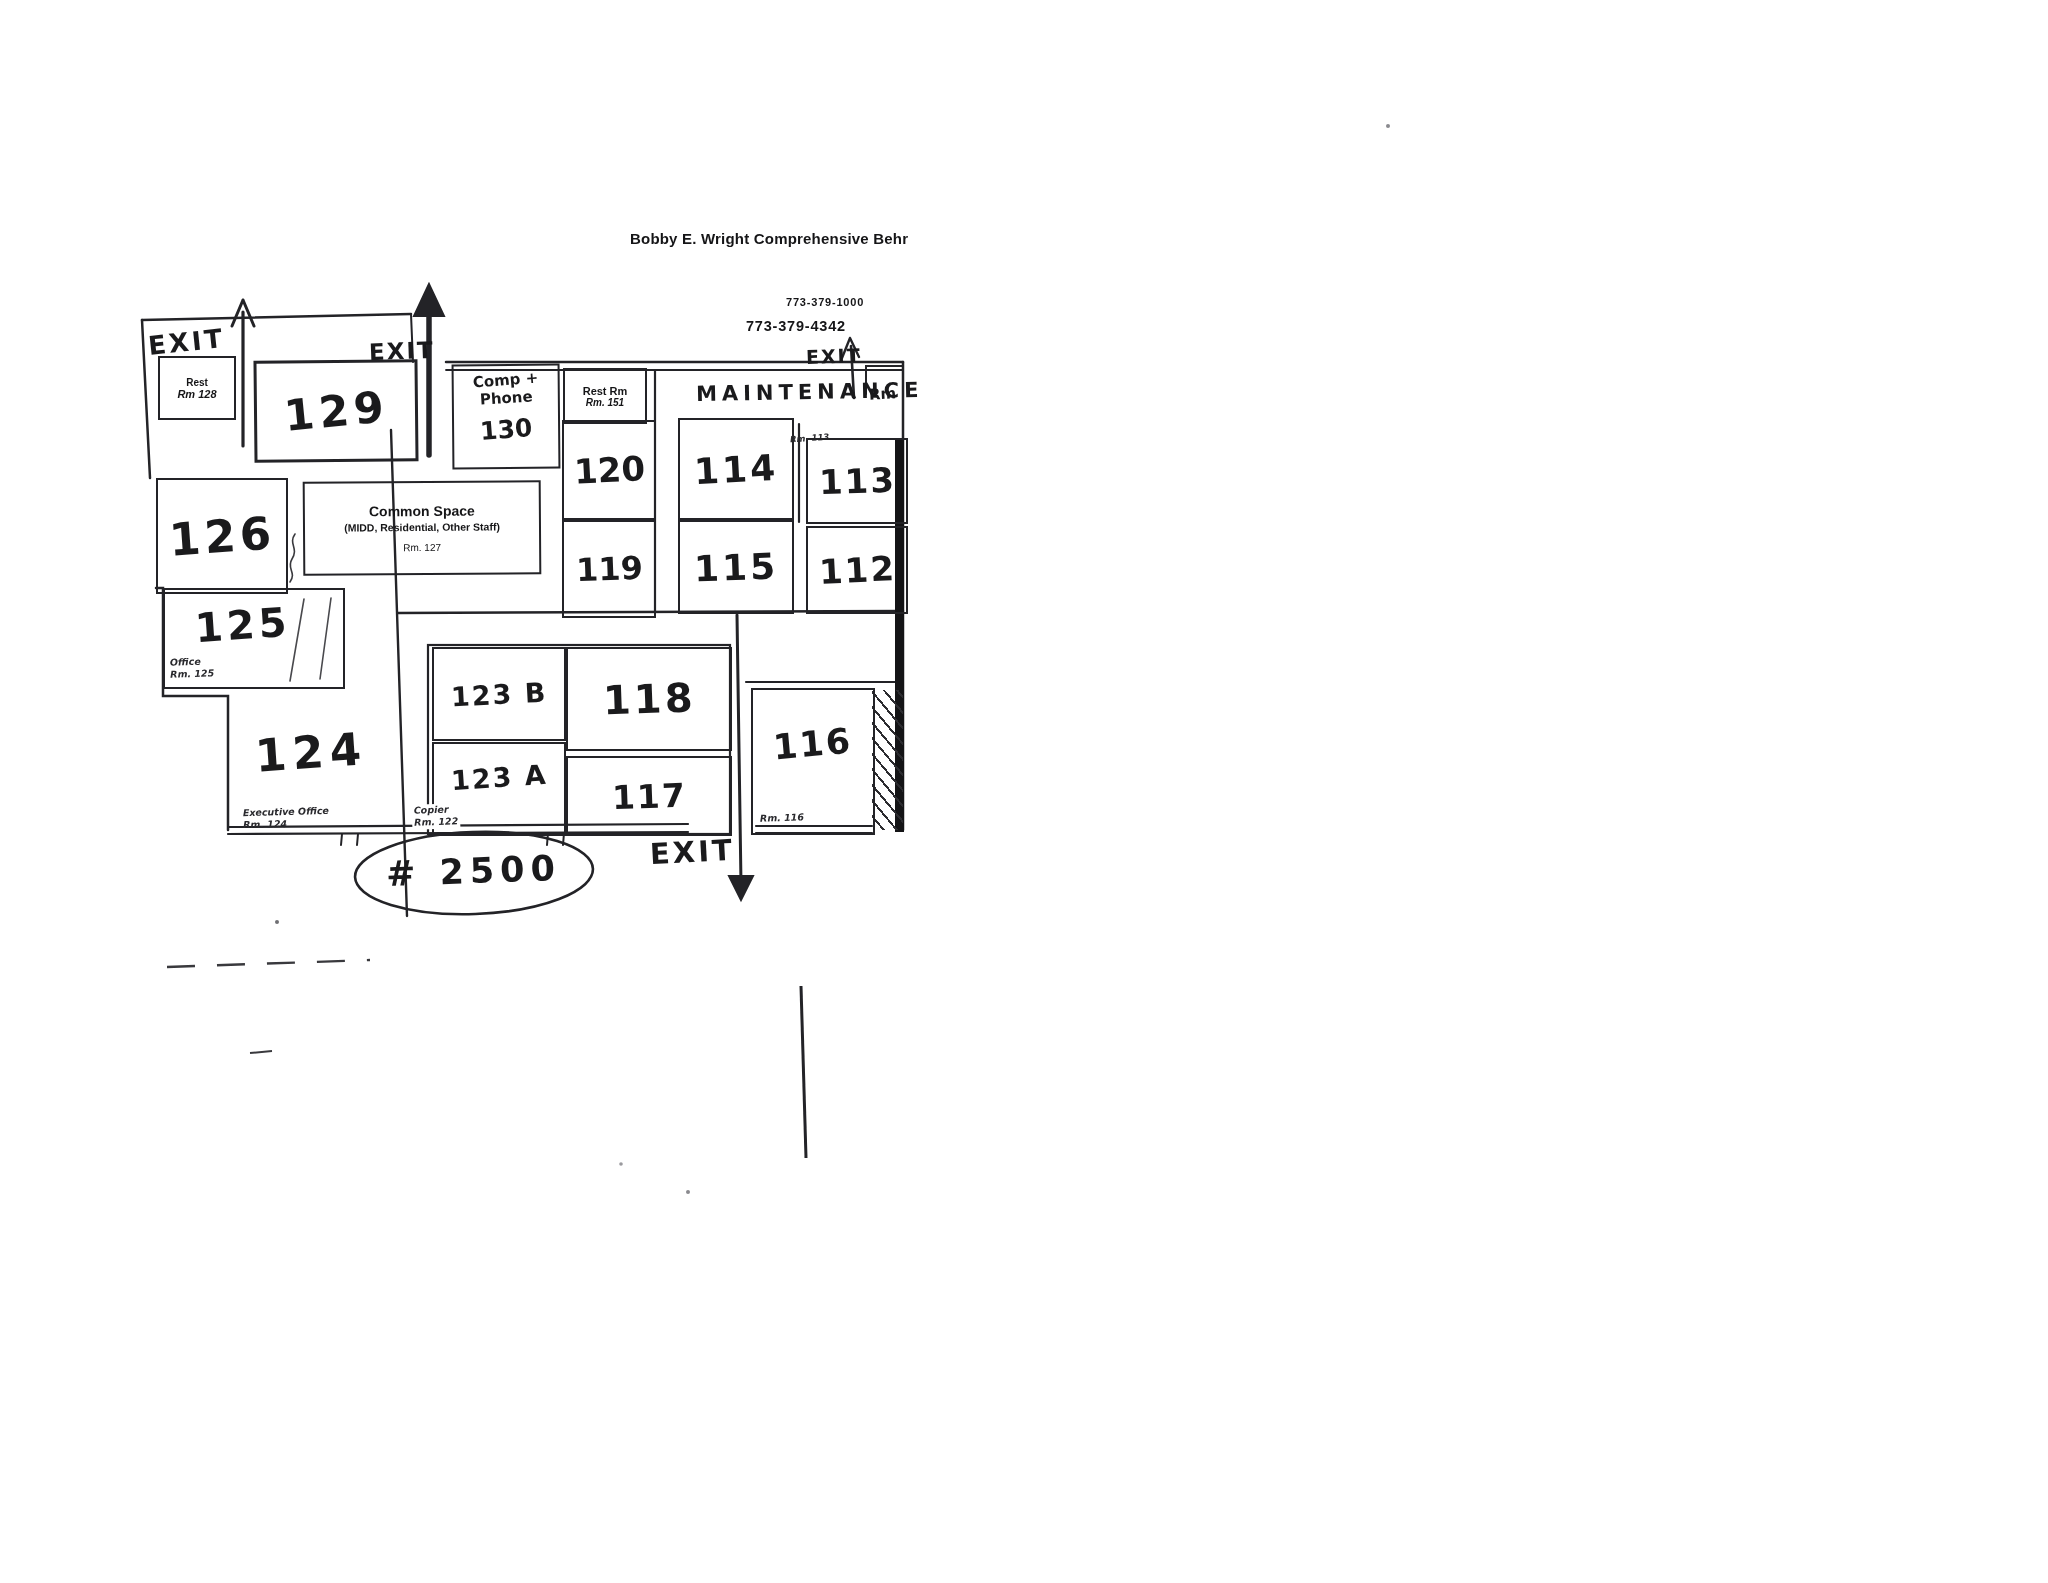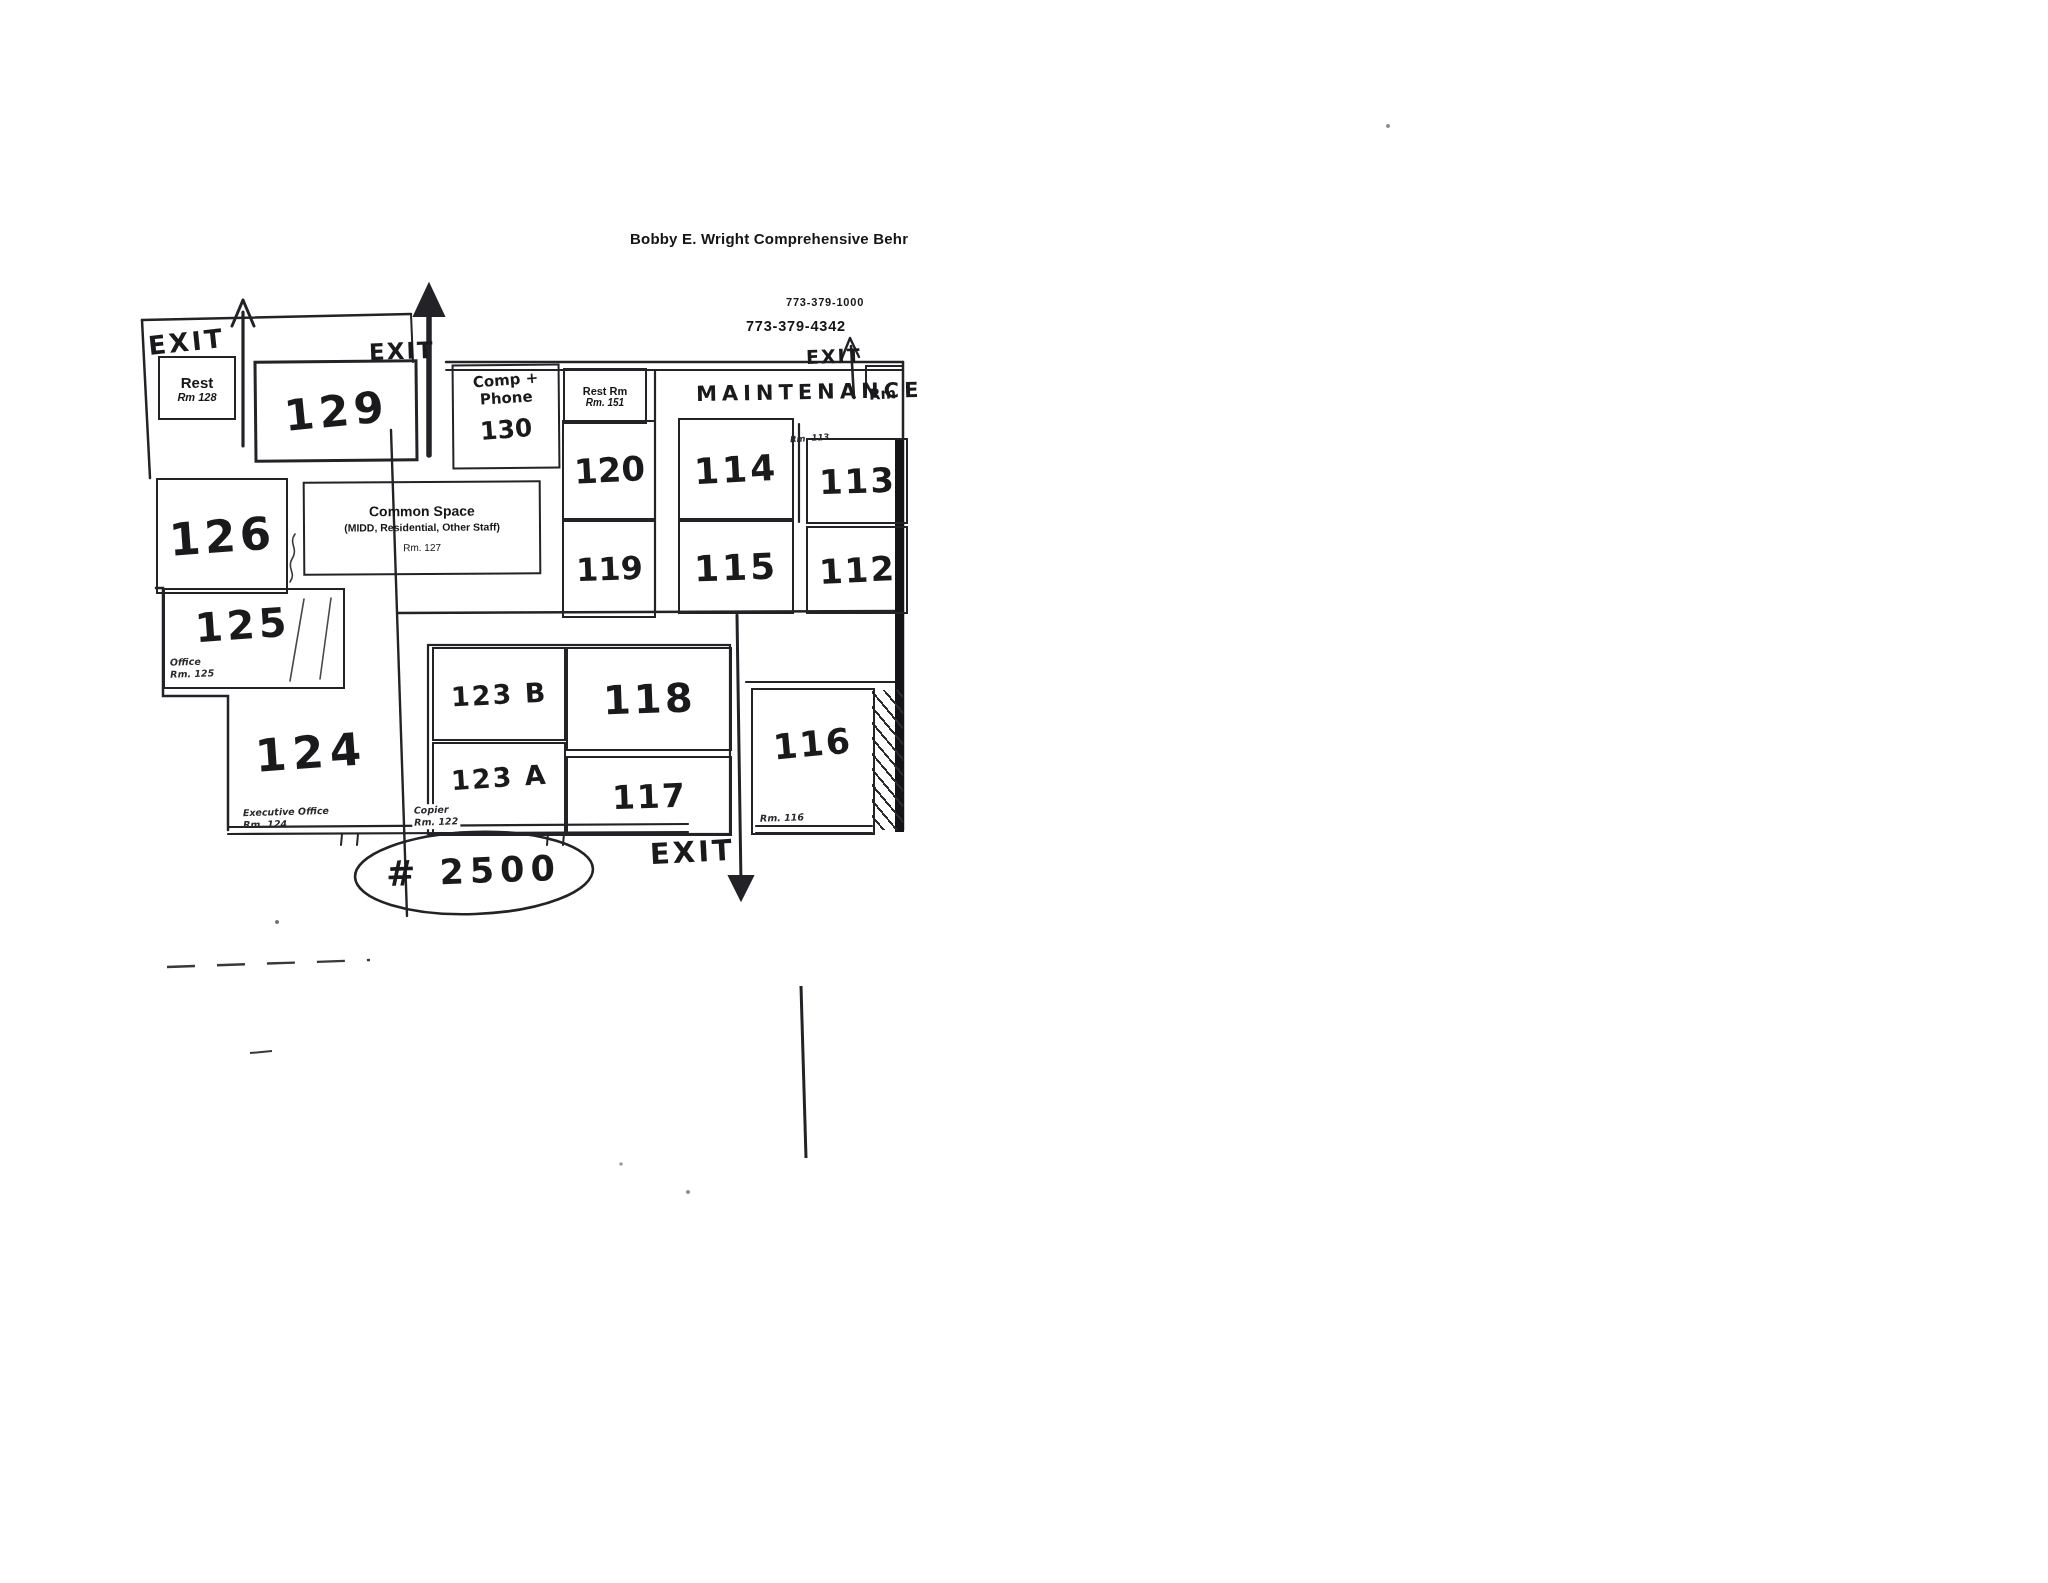--- a/index.html
+++ b/index.html
@@ -78,21 +78,21 @@
   <div class="abs print" style="left:630px;top:230px;width:288px;overflow:hidden;white-space:nowrap;font-size:15px;letter-spacing:0.2px;">Bobby E. Wright Comprehensive Behr</div>
   <div class="abs print" style="left:746px;top:296px;font-size:11px;letter-spacing:0.8px;margin-left:40px;">773-379-1000</div>
   <div class="abs print" style="left:746px;top:318px;font-size:14.5px;letter-spacing:0.8px;">773-379-4342</div>
 
   <div class="abs hand" style="left:148px;top:327px;font-size:26px;letter-spacing:3px;transform:rotate(-6deg);">EXIT</div>
   <div class="abs hand" style="left:369px;top:338px;font-size:23px;letter-spacing:2px;transform:rotate(-2deg);">EXIT</div>
   <div class="abs hand" style="left:806px;top:345px;font-size:19px;letter-spacing:2px;transform:rotate(-2deg);">EXIT</div>
   <div class="abs hand" style="left:650px;top:835px;font-size:29px;letter-spacing:3px;transform:rotate(-3deg);">EXIT</div>
 
   <div class="room col" style="left:158px;top:356px;width:74px;height:60px;justify-content:center;">
-    <span class="print" style="font-size:15px;">Rest</span>
+    <span class="print" style="font-size:10px;">Rest</span>
     <span class="print" style="font-size:11px;font-style:italic;">Rm 128</span>
   </div>
 
   <div class="room" style="left:254px;top:360px;width:158px;height:96px;border-width:3px;transform:rotate(-0.6deg);">
     <span class="hand" style="font-size:43px;letter-spacing:5px;transform:rotate(-5deg);">129</span>
   </div>
 
   <div class="room col" style="left:452px;top:364px;width:104px;height:96px;justify-content:flex-start;padding-top:5px;transform:rotate(-0.5deg);">
     <span class="hand" style="font-size:15px;transform:rotate(-4deg);">Comp +</span>
     <span class="hand" style="font-size:15px;transform:rotate(-3deg);">Phone</span>

